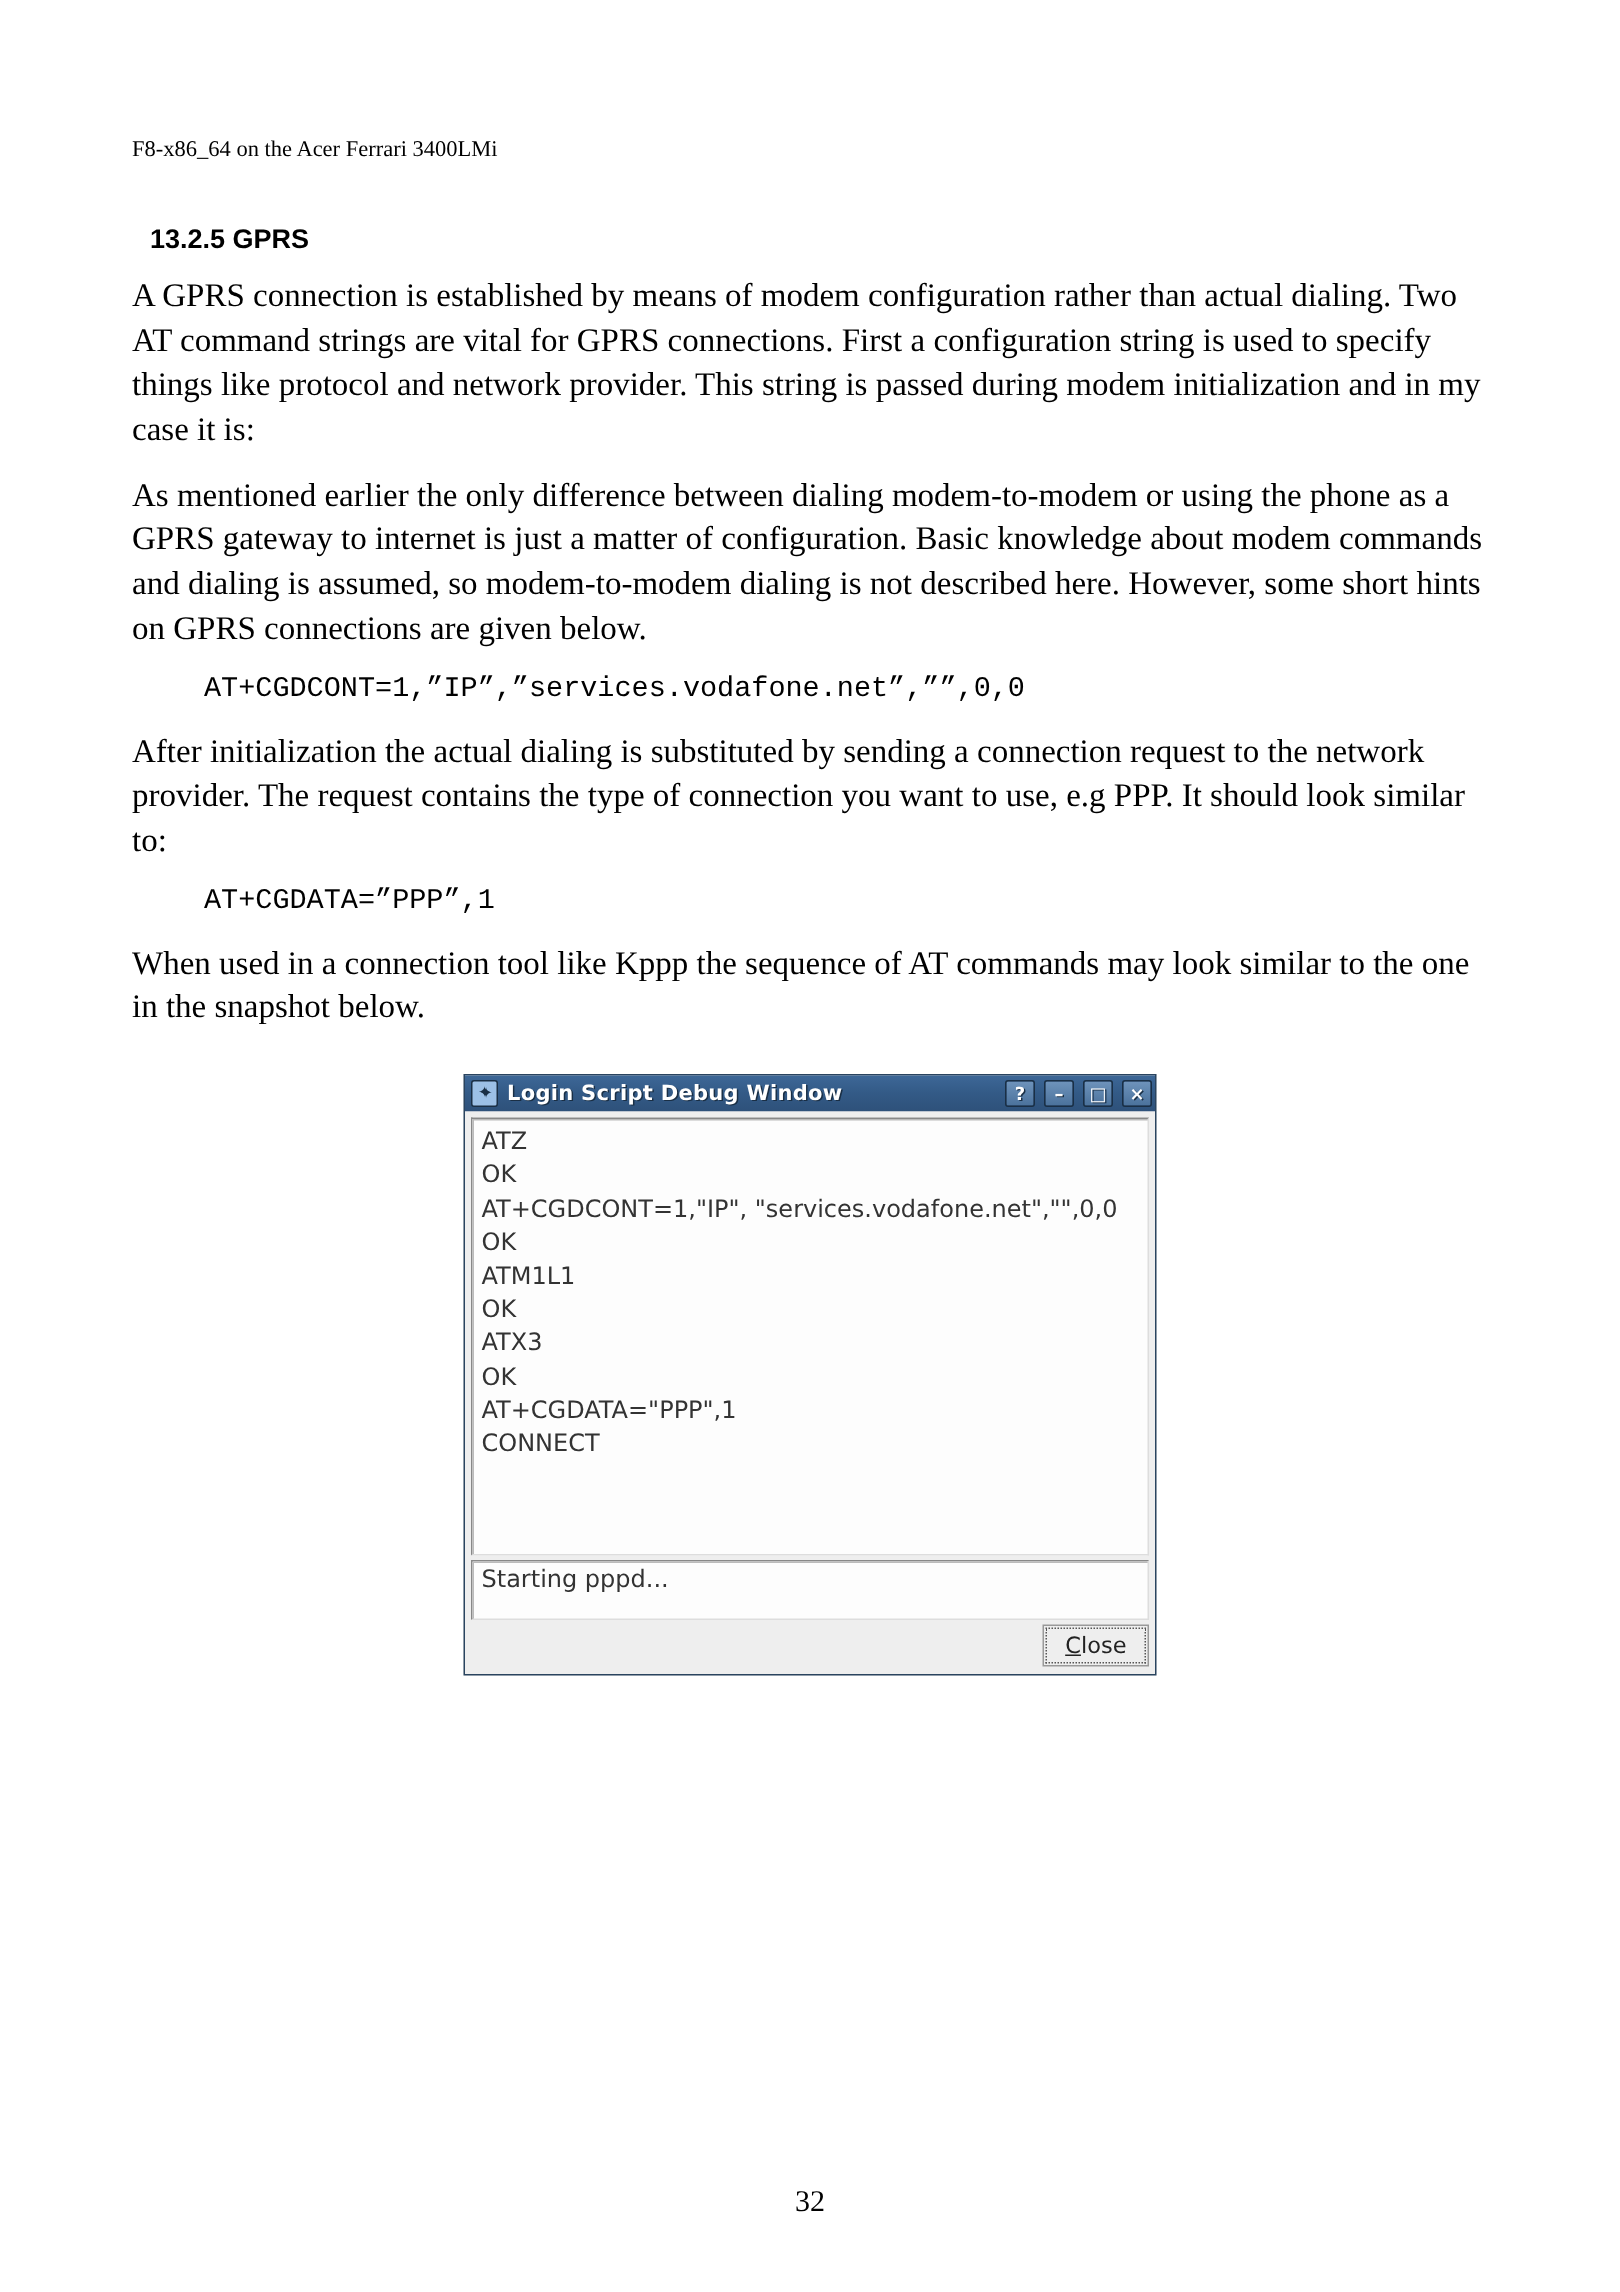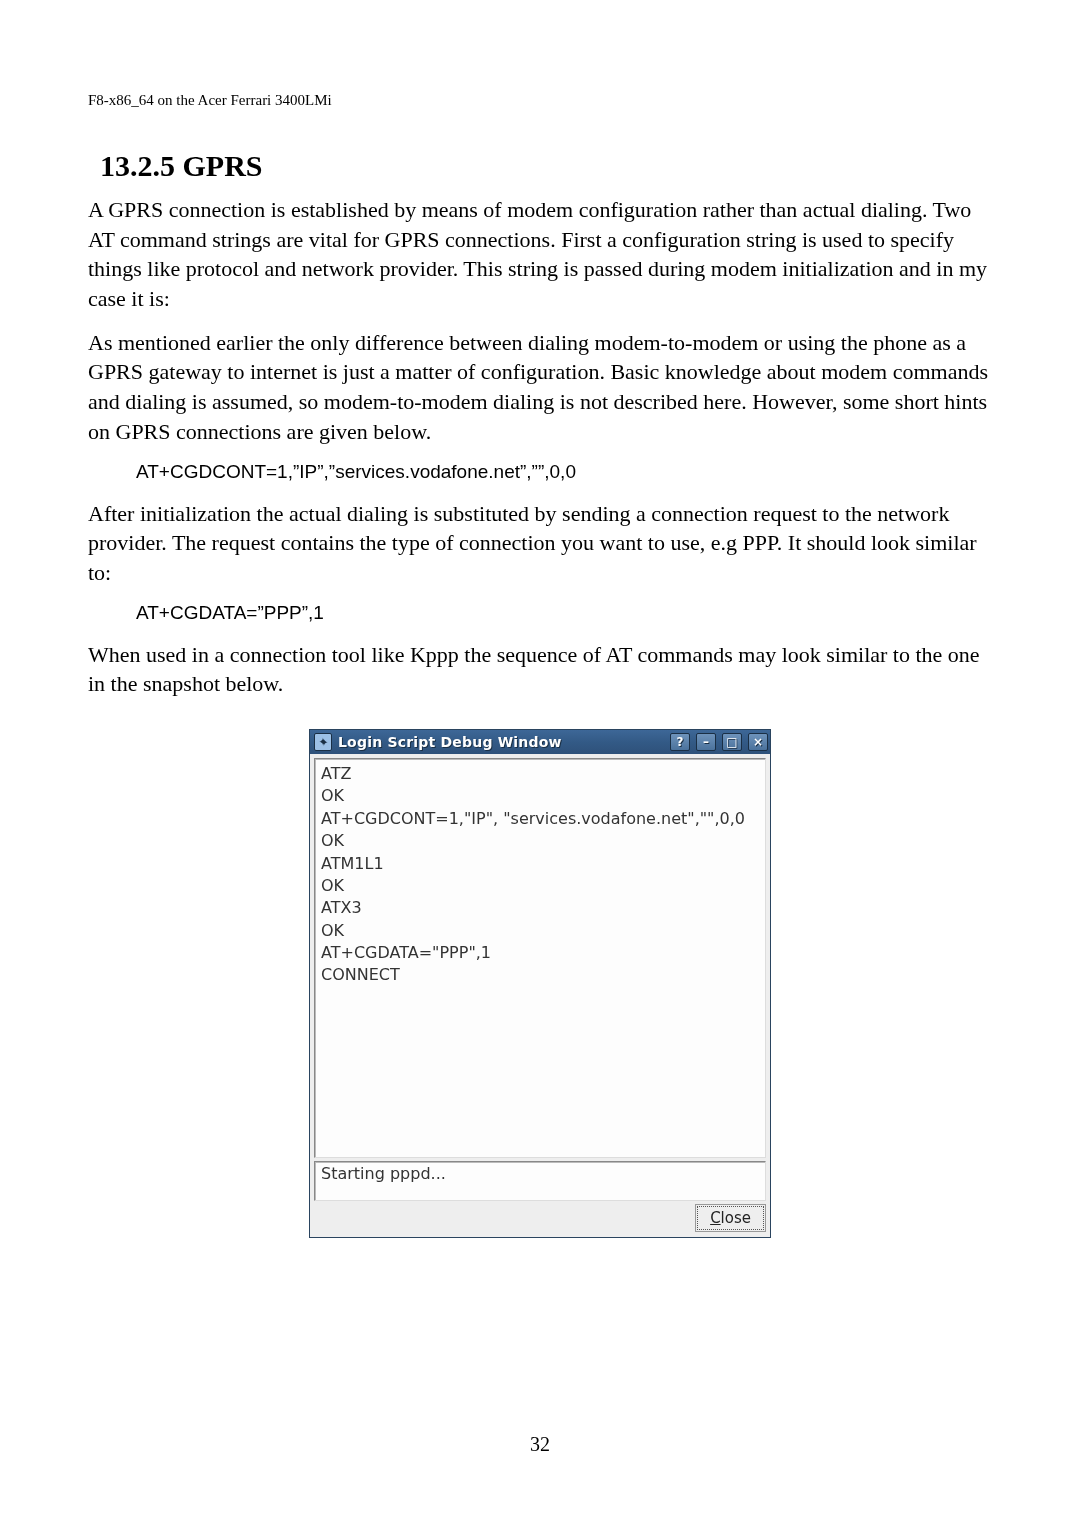--- a/index.html
+++ b/index.html
@@ -14,33 +14,33 @@
   }
   .page {
     padding: 92px 88px 0 88px;
     box-sizing: border-box;
   }
   .running-header {
     font-size: 15px;
     margin-bottom: 40px;
   }
   .section-heading {
-    font-family: Liberation Serif, serif;
+    font-family: Liberation Sans, sans-serif;
     font-weight: bold;
-    font-size: 30px;
+    font-size: 18px;
     margin: 0 0 12px 12px;
   }
   .para {
     font-size: 22px;
     line-height: 1.35;
     margin: 0 0 14px 0;
     text-align: left;
   }
   .code-block {
-    font-family: Liberation Sans, sans-serif;
+    font-family: Liberation Mono, monospace;
     font-size: 19px;
     margin: 6px 0 16px 48px;
     white-space: pre;
   }
   .screenshot-wrap {
     width: 462px;
     margin: 30px auto 0 auto;
   }
   .win {
     border: 1px solid #2a445f;
@@ -99,21 +99,21 @@
   }
   .log-box {
     background: #fdfdfd;
     border: 1px solid #888;
     border-right-color: #ddd;
     border-bottom-color: #ddd;
     box-shadow: inset 1px 1px 0 #bbb;
     padding: 4px 6px;
     font-size: 16px;
     color: #333;
-    height: 400px;
+    height: 292px;
     box-sizing: border-box;
     line-height: 1.4;
     white-space: pre;
     overflow: hidden;
   }
   .status-box {
     background: #fdfdfd;
     border: 1px solid #888;
     border-right-color: #ddd;
     border-bottom-color: #ddd;
@@ -137,21 +137,21 @@
     outline-offset: 1px;
     padding: 2px 12px;
     font-size: 15px;
     font-family: "DejaVu Sans", Verdana, sans-serif;
     color: #222;
     cursor: default;
   }
   .kbtn .ul { text-decoration: underline; }
   .page-number {
     position: absolute;
-    bottom: 72px;
+    bottom: 48px;
     width: 1080px;
     left: 0;
     text-align: center;
     font-size: 20px;
   }
 </style>
 </head>
 <body>
 
 <div class="page">

